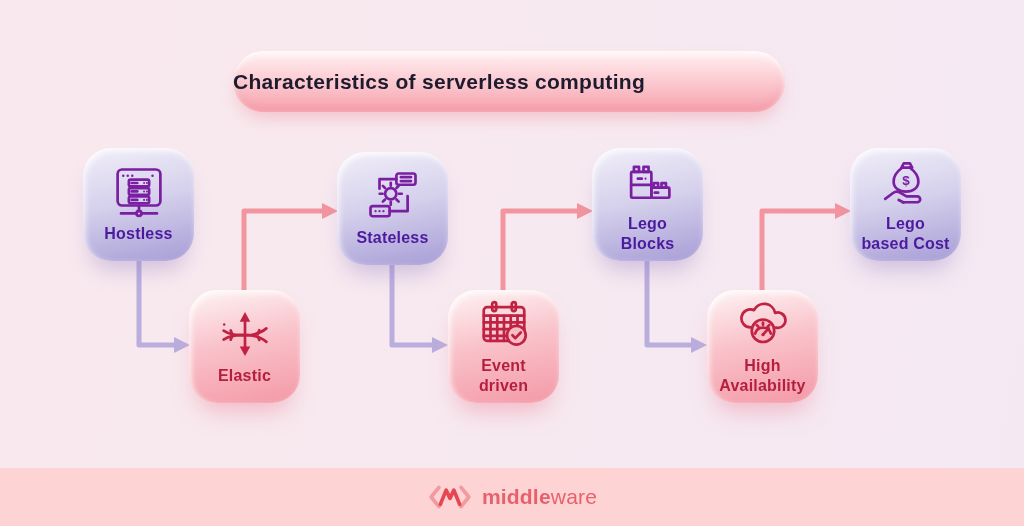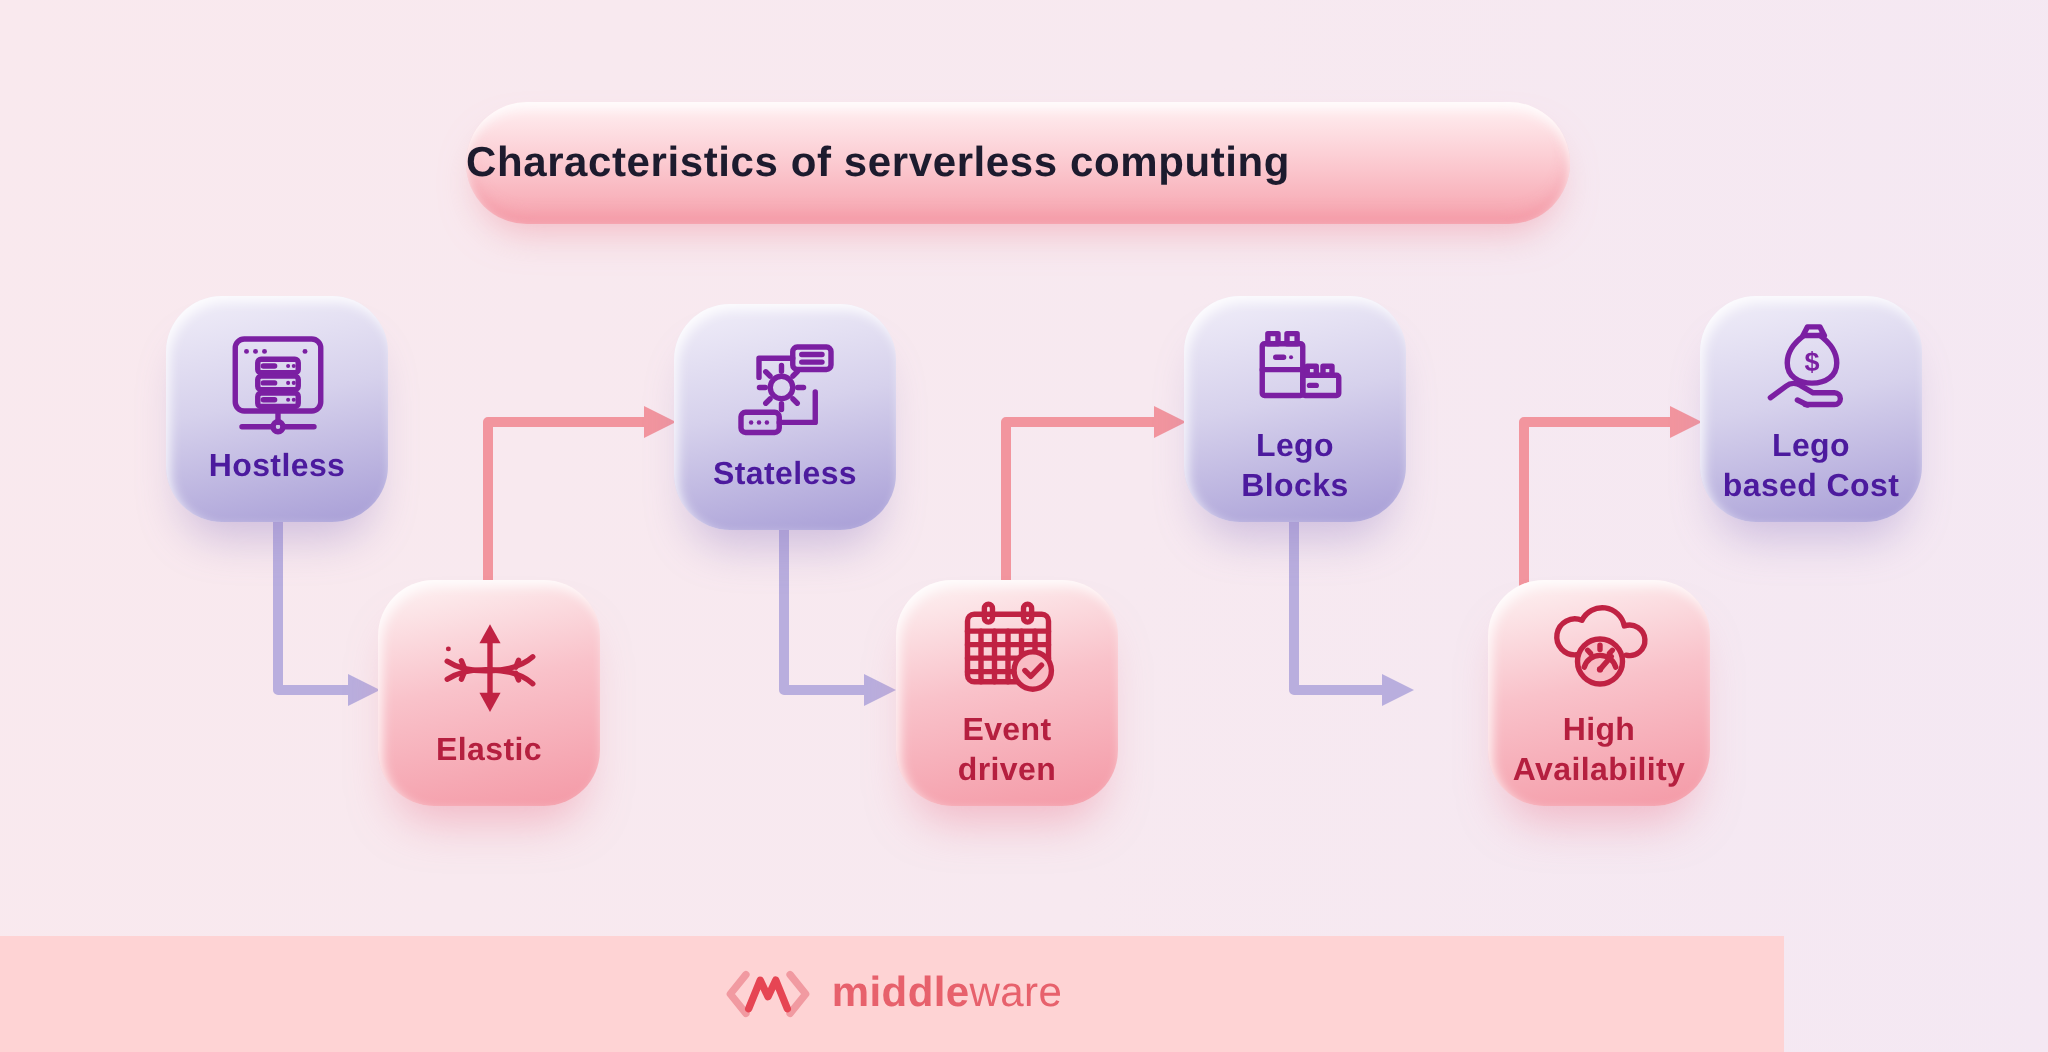--- a/index.html
+++ b/index.html
@@ -39,31 +39,31 @@
   .node.pink{
     background:linear-gradient(168deg,var(--pink-box-top) 4%,#f9c2ca 46%,var(--pink-box-bottom) 100%);
     box-shadow:0 16px 22px -8px rgba(238,140,160,.50), inset 2px 3px 6px rgba(255,255,255,.85);
   }
   .node.pink .icon{color:var(--pink-icon);}
   .node.pink .label{color:var(--pink-text);}
   
   .n0{left:83px;top:148px}  .n2{left:337px;top:152px}
   .n4{left:592px;top:148px} .n6{left:850px;top:148px}
   .n1{left:189px;top:290px} .n3{left:448px;top:290px}
-  .n5{left:744px;top:290px}
+  .n5{left:707px;top:290px}
   
   .arrows{position:absolute;left:0;top:0;width:1024px;height:526px;pointer-events:none;}
   .arrows path{fill:none;stroke-width:5;stroke-linejoin:round;stroke-linecap:butt;}
   .arrows .lav{stroke:var(--arrow-lavender);}
   .arrows .pnk{stroke:var(--arrow-pink);}
   .arrows polygon.lav{fill:var(--arrow-lavender);stroke:none;}
   .arrows polygon.pnk{fill:var(--arrow-pink);stroke:none;}
   
   .footer{
-    position:absolute;left:0;bottom:0;width:892px;height:58px;
+    position:absolute;left:0;bottom:0;width:1024px;height:58px;
     background:var(--footer-band);
     display:flex;align-items:center;justify-content:center;
   }
   .logo{display:flex;align-items:center;gap:9px;}
   .logo-mark svg{width:46px;height:30px;display:block;}
   .brand{font-size:21px;color:var(--footer-text);letter-spacing:.2px;}
   .brand b{font-weight:700;}
   .brand .lt{font-weight:400;}
   
   .icon svg *{stroke:currentColor;fill:none;stroke-width:2.4;stroke-linecap:round;stroke-linejoin:round;}

